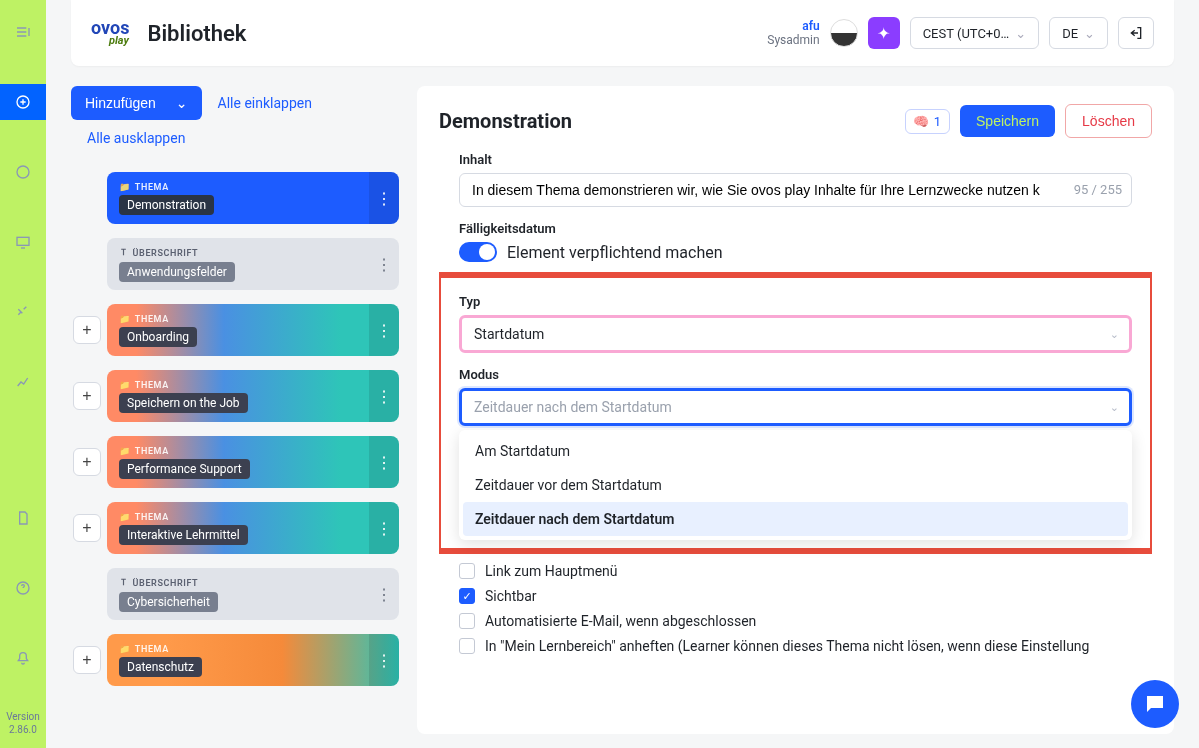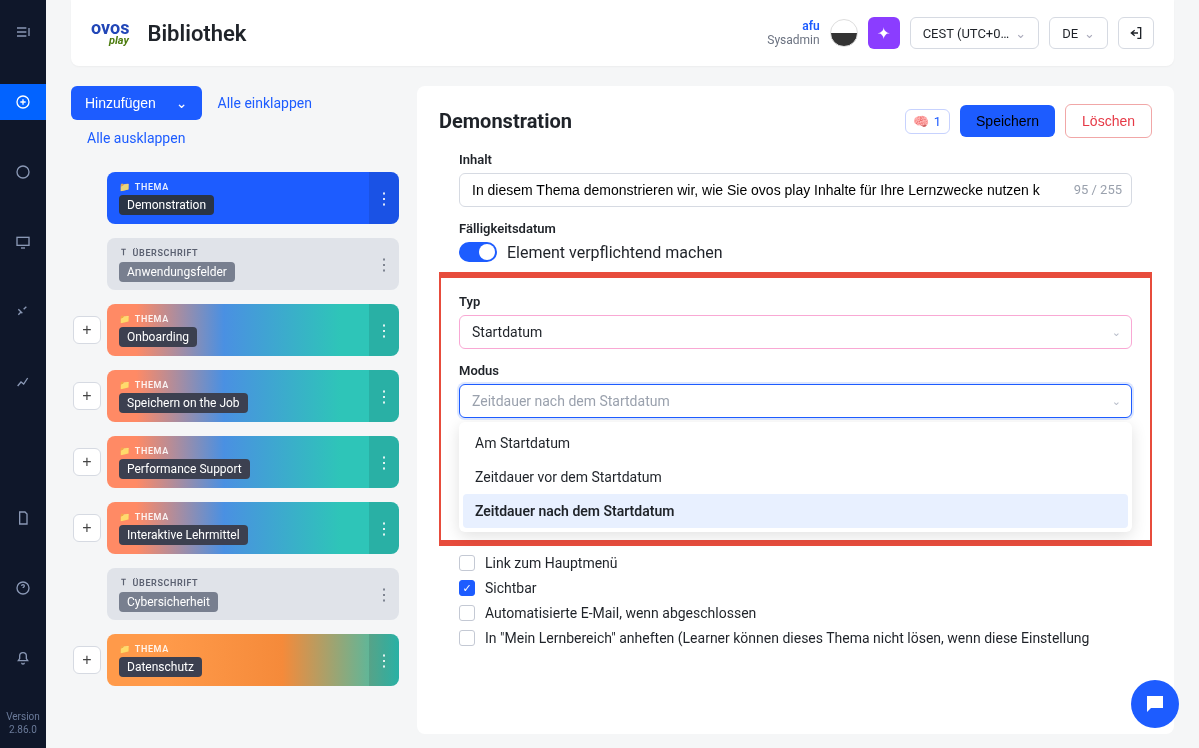--- a/index.html
+++ b/index.html
@@ -1,19 +1,19 @@
 <!DOCTYPE html>
 <html><head>
 <meta charset="utf-8">
 <style>
 * { box-sizing: border-box; margin: 0; padding: 0; }
 body { font-family: -apple-system, BlinkMacSystemFont, "Segoe UI", Roboto, sans-serif; background: #f5f6f7; color: #1f2329; width: 1199px; height: 748px; overflow: hidden; position: relative; }
 
 
-.nav-rail { position: fixed; left: 0; top: 0; bottom: 0; width: 46px; background: #0f172a; display: flex; flex-direction: column; align-items: center; padding-top: 14px; gap: 34px; z-index: 100; }
+.nav-rail { position: fixed; left: 0; top: 0; bottom: 0; width: 46px; background: #bef264; display: flex; flex-direction: column; align-items: center; padding-top: 14px; gap: 34px; z-index: 100; }
 .nav-rail .nav-item { width: 46px; height: 36px; display: flex; align-items: center; justify-content: center; color: #8a98b5; cursor: pointer; }
 .nav-rail .nav-item.active { background: #0263ff; color: #fff; }
 .nav-rail .version { margin-top: auto; color: #6a7a99; font-size: 10px; text-align: center; padding-bottom: 12px; line-height: 1.3; }
 
 
 .main { margin-left: 46px; height: 748px; display: flex; flex-direction: column; }
 .header { background: #fff; border-radius: 0 0 8px 8px; margin: 0 25px; height: 66px; display: flex; align-items: center; padding: 0 20px; box-shadow: 0 1px 2px rgba(0,0,0,0.04); }
 .logo { font-size: 18px; font-weight: 700; color: #2146b7; display:flex; flex-direction:column; line-height:0.9; }
 .logo .sub { color:#4d7c0f; font-style:italic; font-size:11px; margin-left:18px; }
 .page-title { font-size: 22px; font-weight: 600; margin-left: 18px; }
@@ -52,36 +52,36 @@
 .card-label { display:inline-block; background:#3c4050; color:#fff; font-size:12px; padding:3px 8px; border-radius:4px; margin-top:3px; }
 .card.sel .card-label { background:#2a3445; }
 .card.header-item .card-label { background:#787f8f; }
 .card-menu { position:absolute; right:0; top:0; bottom:0; width:30px; display:flex; align-items:center; justify-content:center; background:rgba(0,0,0,0.1); cursor:pointer; color:#fff; }
 .card.header-item .card-menu { color:#6b7280; background:transparent; }
 
 
 .panel-head { display:flex; align-items:center; gap:10px; margin-bottom:14px; }
 .panel-title { font-size:20px; font-weight:700; flex:1; }
 .badge-counter { border:1px solid #c7d2fe; color:#1d5cff; padding:4px 8px; border-radius:6px; font-size:13px; display:flex; align-items:center; gap:4px;}
-.btn-save { background:#1d5cff; color:#000000; border:none; border-radius:6px; padding:8px 16px; font-size:14px; font-weight:500; cursor:pointer;}
+.btn-save { background:#1d5cff; color:#bef264; border:none; border-radius:6px; padding:8px 16px; font-size:14px; font-weight:500; cursor:pointer;}
 .btn-delete { border:1px solid #f1a7a7; color:#e63946; background:#fff; border-radius:6px; padding:8px 16px; font-size:14px; cursor:pointer;}
 
 .form-area { padding: 0 20px; height:calc(100% - 50px); overflow:hidden;margin-top:8px; }
 .lbl { font-size:13px; font-weight:600; margin-bottom:6px; display:block; }
 .input-wrap { position:relative; margin-bottom:14px; }
 .text-input { width:100%; border:1px solid #d6dae2; border-radius:6px; padding:8px 70px 8px 12px; font-size:14px; }
 .char-count { position:absolute; right:10px; top:9px; font-size:13px; color:#9aa1ad; }
 
 .toggle-row { display:flex; align-items:center; gap:10px; margin-bottom:10px; }
 .toggle { width:38px; height:20px; background:#1d5cff; border-radius:10px; position:relative; cursor:pointer;}
 .toggle::after { content:''; width:16px; height:16px; background:#fff; border-radius:50%; position:absolute; left:20px; top:2px; }
 
 
 .highlight-region { border:6px solid #e74c3c; padding:16px 18px 8px 18px; margin: 0 -24px 6px -24px; }
-.select-box { width:100%; border:1px solid #f9a8d4; border-radius:6px; padding:8px 30px 8px 12px; font-size:14px; background:#fff; position:relative; cursor:pointer; display:flex; align-items:center; }
+.select-box { width:100%; border:3px solid #f9a8d4; border-radius:6px; padding:8px 30px 8px 12px; font-size:14px; background:#fff; position:relative; cursor:pointer; display:flex; align-items:center; }
 .select-box.focus { border-color:#1d5cff; box-shadow:0 0 0 2px rgba(29,92,255,0.15); }
 .select-box .placeholder { color:#9aa1ad; }
 .select-caret { position:absolute; right:10px; color:#b6bcc9; font-size:11px; }
 
 .dropdown { background:#fff; border-radius:6px; box-shadow:0 4px 16px rgba(0,0,0,0.12); padding:4px; margin-top:4px; }
 .dropdown .opt { padding:9px 12px; font-size:14px; cursor:pointer; border-radius:4px;}
 .dropdown .opt.selected { background:#e8f0ff; font-weight:600; }
 
 .check-row { display:flex; align-items:center; gap:10px; margin:9px 0; font-size:14px; }
 .chk { width:16px; height:16px; border:1px solid #c4c9d4; border-radius:3px; cursor:pointer; flex-shrink:0;}

